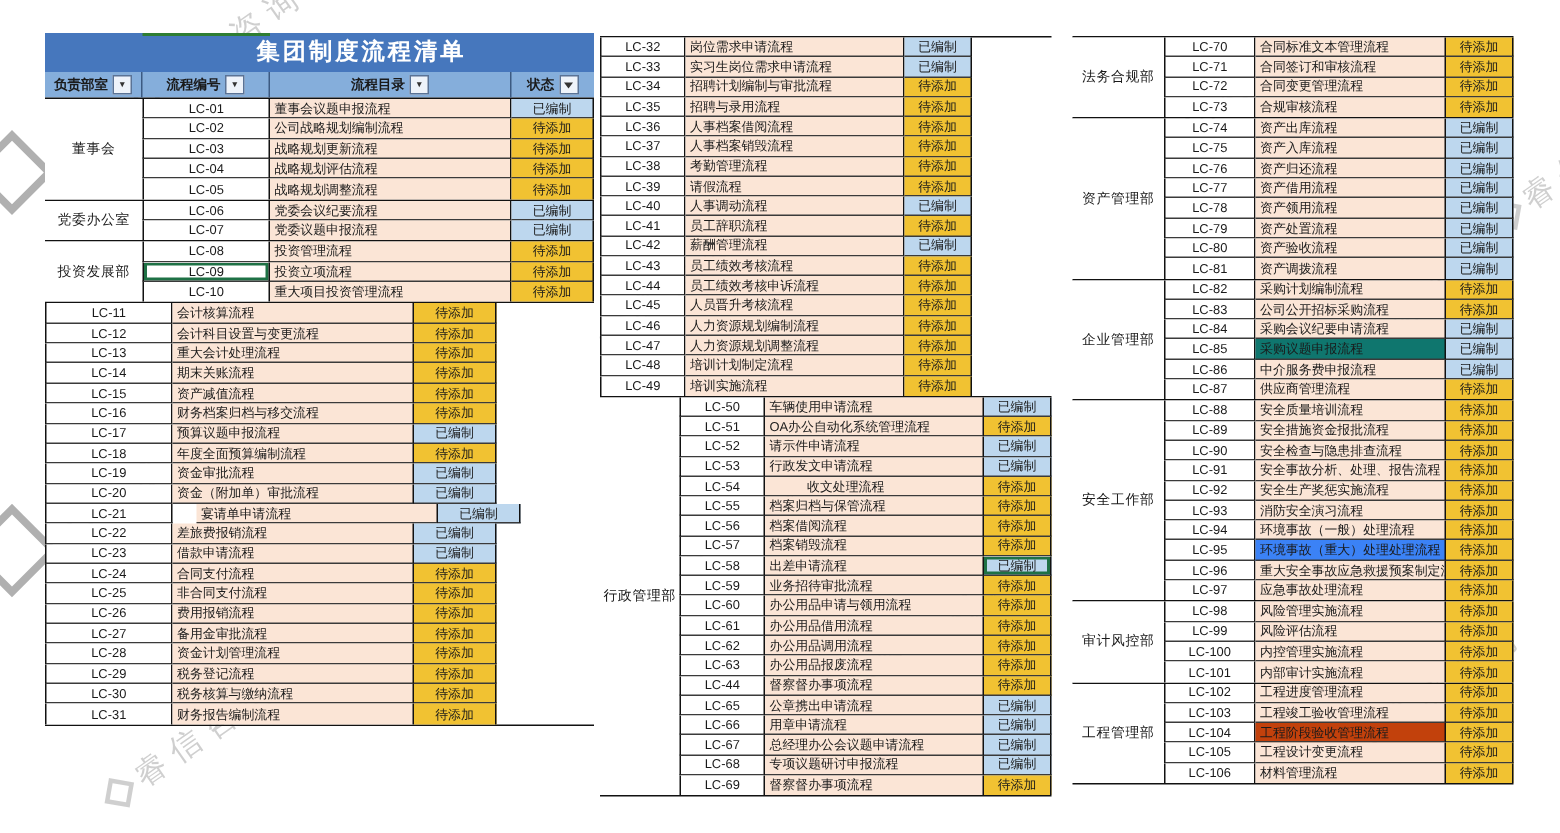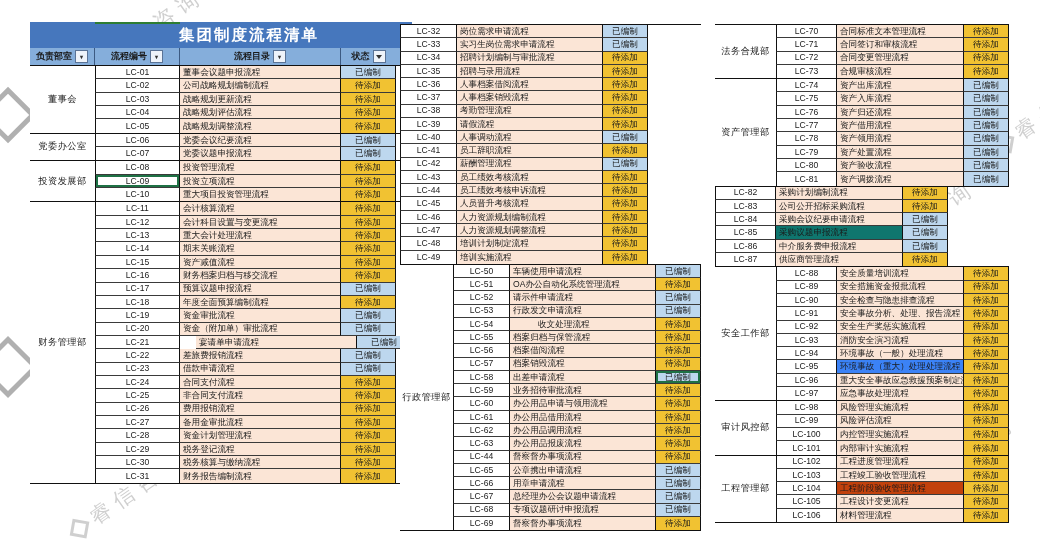--- a/index.html
+++ b/index.html
@@ -171,21 +171,20 @@
               <div class="cell status" style="background: rgb(241, 194, 50);">待添加</div>
             </div>
             <div class="row">
               <div class="cell code">LC-10</div>
               <div class="cell name" style="background: rgb(251, 229, 214);">重大项目投资管理流程</div>
               <div class="cell status" style="background: rgb(241, 194, 50);">待添加</div>
             </div>
           </div>
         </div>
         <div class="group">
-          <div class="dept">财务管理部</div>
           <div class="rows">
             <div class="row">
               <div class="cell code">LC-11</div>
               <div class="cell name" style="background: rgb(251, 229, 214);">会计核算流程</div>
               <div class="cell status" style="background: rgb(241, 194, 50);">待添加</div>
             </div>
             <div class="row">
               <div class="cell code">LC-12</div>
               <div class="cell name" style="background: rgb(251, 229, 214);">会计科目设置与变更流程</div>
               <div class="cell status" style="background: rgb(241, 194, 50);">待添加</div>
@@ -560,20 +559,21 @@
               <div class="cell status" style="background: rgb(189, 215, 238);">已编制</div>
             </div>
             <div class="row">
               <div class="cell code">LC-81</div>
               <div class="cell name" style="background: rgb(251, 229, 214);">资产调拨流程</div>
               <div class="cell status" style="background: rgb(189, 215, 238);">已编制</div>
             </div>
           </div>
         </div>
         <div class="group">
+          <div class="dept">企业管理部</div>
           <div class="rows">
             <div class="row">
               <div class="cell code">LC-82</div>
               <div class="cell name" style="background: rgb(251, 229, 214);">采购计划编制流程</div>
               <div class="cell status" style="background: rgb(241, 194, 50);">待添加</div>
             </div>
             <div class="row">
               <div class="cell code">LC-83</div>
               <div class="cell name" style="background: rgb(251, 229, 214);">公司公开招标采购流程</div>
               <div class="cell status" style="background: rgb(241, 194, 50);">待添加</div>

